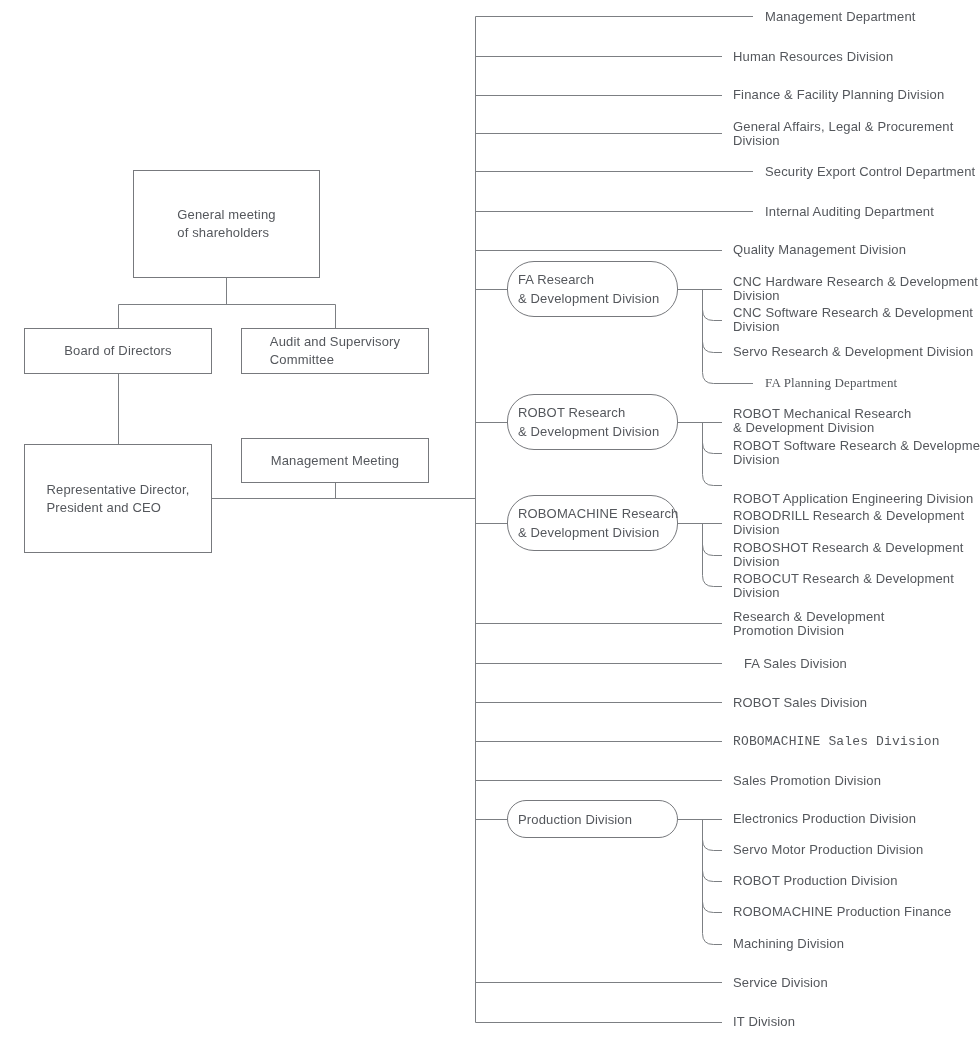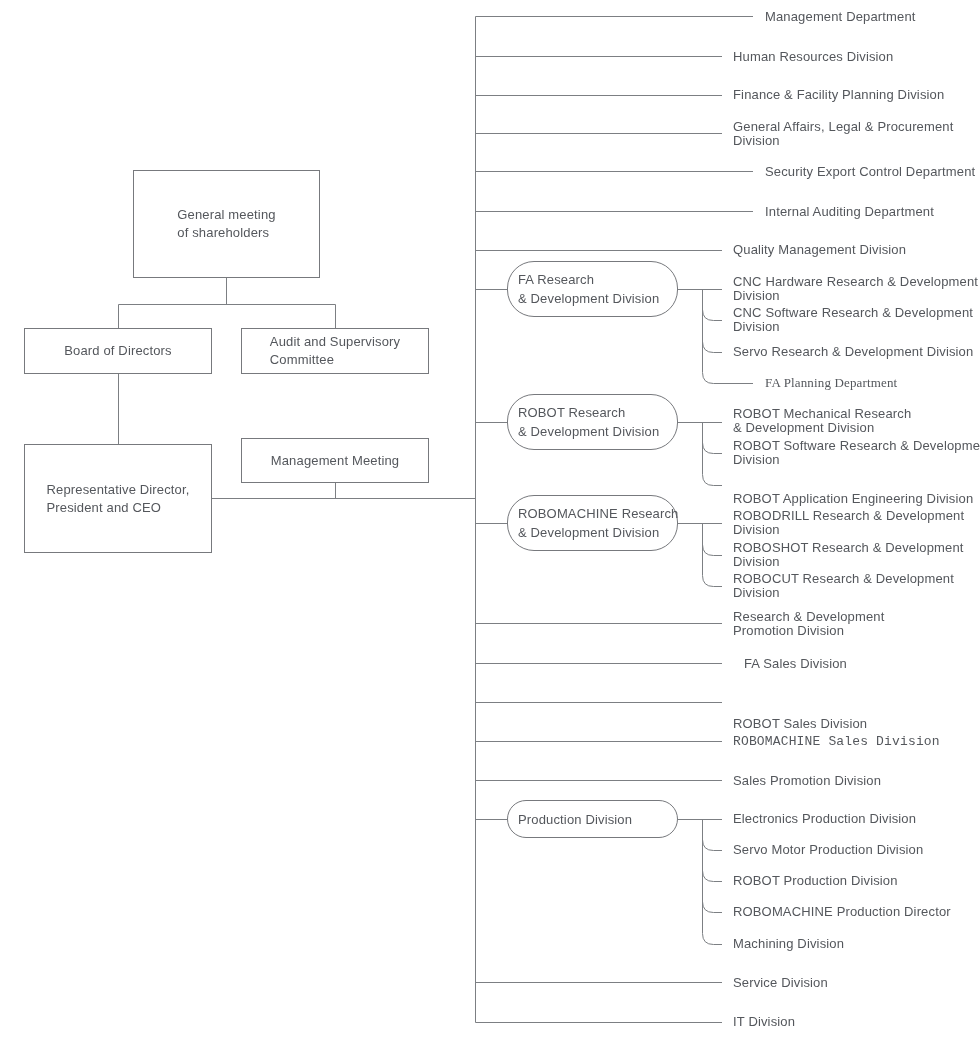--- a/index.html
+++ b/index.html
@@ -100,21 +100,21 @@
   <span class="leaf" style="left:733px; top:57px;">Human Resources Division</span>
   <span class="leaf" style="left:733px; top:95px;">Finance &amp; Facility Planning Division</span>
   <span class="leaf" style="left:733px; top:134px;">General Affairs, Legal &amp; Procurement
 Division</span>
   <span class="leaf" style="left:765px; top:172px;">Security Export Control Department</span>
   <span class="leaf" style="left:765px; top:212px;">Internal Auditing Department</span>
   <span class="leaf" style="left:733px; top:250px;">Quality Management Division</span>
   <span class="leaf" style="left:733px; top:624px;">Research &amp; Development
 Promotion Division</span>
   <span class="leaf" style="left:732px; top:664px;margin-left:12px;">FA Sales Division</span>
-  <span class="leaf" style="left:733px; top:703px;margin-top:21px;">ROBOT Sales Division</span>
+  <span class="leaf" style="left:733px; top:703px;">ROBOT Sales Division</span>
   <span class="leaf" style="left:733px; top:742px;font-family:Liberation Mono, monospace;">ROBOMACHINE Sales Division</span>
   <span class="leaf" style="left:733px; top:781px;">Sales Promotion Division</span>
   <span class="leaf" style="left:733px; top:983px;">Service Division</span>
   <span class="leaf" style="left:733px; top:1022px;">IT Division</span>
 
   <span class="leaf" style="left:733px; top:289px;">CNC Hardware Research &amp; Development
 Division</span>
   <span class="leaf" style="left:733px; top:320px;">CNC Software Research &amp; Development
 Division</span>
   <span class="leaf" style="left:733px; top:352px;">Servo Research &amp; Development Division</span>
@@ -129,16 +129,16 @@
   <span class="leaf" style="left:733px; top:523px;">ROBODRILL Research &amp; Development
 Division</span>
   <span class="leaf" style="left:733px; top:555px;">ROBOSHOT Research &amp; Development
 Division</span>
   <span class="leaf" style="left:733px; top:586px;">ROBOCUT Research &amp; Development
 Division</span>
 
   <span class="leaf" style="left:733px; top:819px;text-align:right;">Electronics Production Division</span>
   <span class="leaf" style="left:733px; top:850px;">Servo Motor Production Division</span>
   <span class="leaf" style="left:733px; top:881px;">ROBOT Production Division</span>
-  <span class="leaf" style="left:733px; top:912px;">ROBOMACHINE Production Director</span>
+  <span class="leaf" style="left:733px; top:912px;">ROBOMACHINE Production Finance</span>
   <span class="leaf" style="left:733px; top:944px;">Machining Division</span>
 
 </div>
 
 </body></html>

